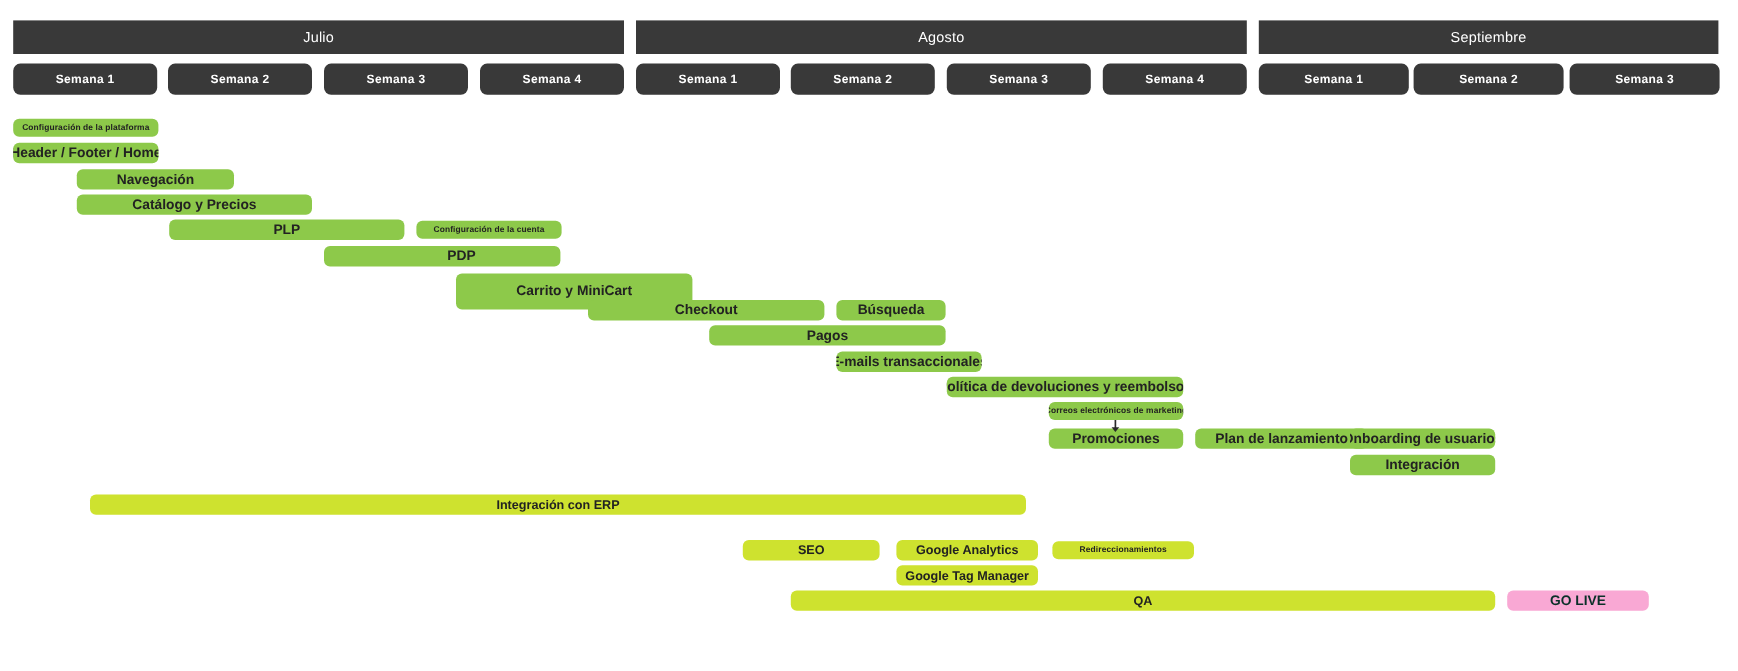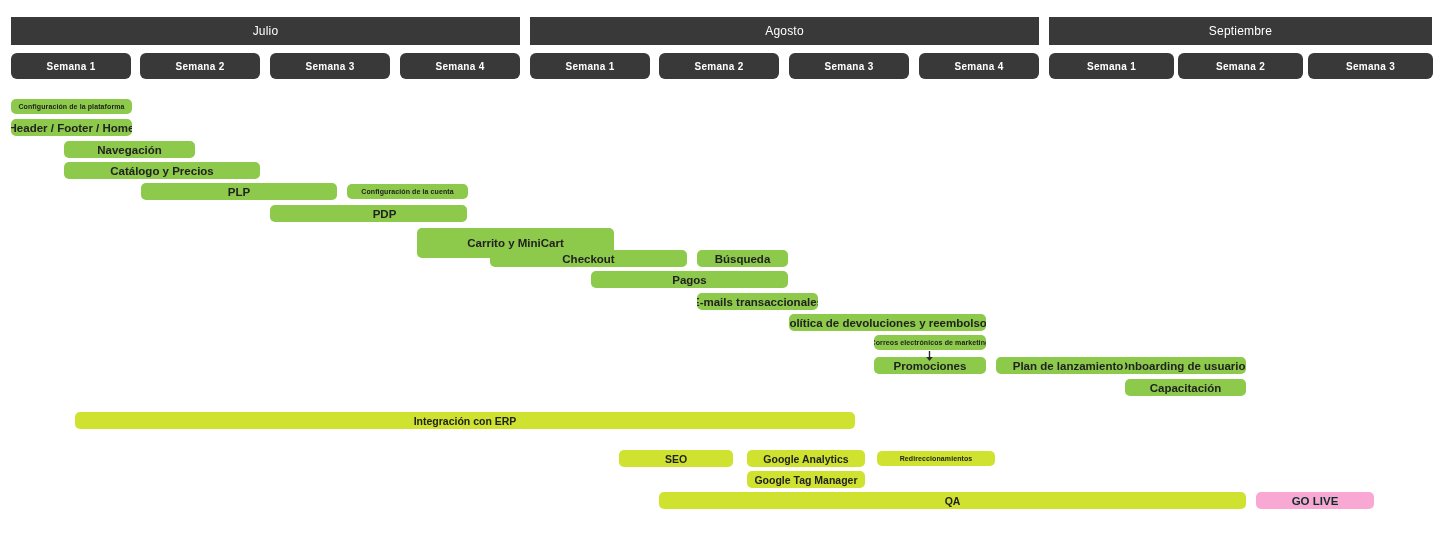--- a/index.html
+++ b/index.html
@@ -107,31 +107,31 @@
       <div class="week-cell" style="left: 1308px; top: 53px; width: 125px;">Semana 3</div>
     </div>
   <div id="task-layer">
       <div class="bar green sz-sm" style="left: 11px; top: 99px; width: 121px; height: 15px;">Configuración de la plataforma</div>
       <div class="bar green sz-lg" style="left: 11px; top: 119px; width: 121px; height: 17px;">Header / Footer / Home</div>
       <div class="bar green sz-lg" style="left: 64px; top: 141px; width: 131px; height: 17px;">Navegación</div>
       <div class="bar green sz-lg" style="left: 64px; top: 162px; width: 196px; height: 17px;">Catálogo y Precios</div>
       <div class="bar green sz-lg" style="left: 141px; top: 183px; width: 196px; height: 17px;">PLP</div>
       <div class="bar green sz-sm" style="left: 347px; top: 184px; width: 121px; height: 15px;">Configuración de la cuenta</div>
       <div class="bar green sz-lg" style="left: 270px; top: 205px; width: 197px; height: 17px; padding-left: 36px;">PDP</div>
-      <div class="bar green sz-lg" style="left: 417px; top: 228px; width: 197px; height: 30px;">Carrito y MiniCart</div>
+      <div class="bar green sz-lg" style="left: 380px; top: 228px; width: 197px; height: 30px;">Carrito y MiniCart</div>
       <div class="bar green sz-lg" style="left: 490px; top: 250px; width: 197px; height: 17px;">Checkout</div>
       <div class="bar green sz-lg" style="left: 697px; top: 250px; width: 91px; height: 17px;">Búsqueda</div>
       <div class="bar green sz-lg" style="left: 591px; top: 271px; width: 197px; height: 17px;">Pagos</div>
       <div class="bar green sz-lg" style="left: 697px; top: 293px; width: 121px; height: 17px;">E-mails transaccionales</div>
       <div class="bar green sz-lg" style="left: 789px; top: 314px; width: 197px; height: 17px;">Política de devoluciones y reembolsos</div>
       <div class="bar green sz-sm" style="left: 874px; top: 335px; width: 112px; height: 15px;">Correos electrónicos de marketing</div>
       <div class="bar green sz-lg" style="left: 874px; top: 357px; width: 112px; height: 17px;">Promociones</div>
       <div class="bar green sz-lg" style="left: 996px; top: 357px; width: 144px; height: 17px;">Plan de lanzamiento</div>
       <div class="bar green sz-lg" style="left: 1125px; top: 357px; width: 121px; height: 17px;">Onboarding de usuarios</div>
-      <div class="bar green sz-lg" style="left: 1125px; top: 379px; width: 121px; height: 17px;">Capacitación</div>
+      <div class="bar green sz-lg" style="left: 1125px; top: 379px; width: 121px; height: 17px;">Integración</div>
       <div class="bar lime sz-md" style="left: 64px; top: 412px; width: 780px; height: 17px; margin-left: 11px;">Integración con ERP</div>
       <div class="bar lime sz-md" style="left: 619px; top: 450px; width: 114px; height: 17px;">SEO</div>
       <div class="bar lime sz-md" style="left: 747px; top: 450px; width: 118px; height: 17px;">Google Analytics</div>
       <div class="bar lime sz-sm" style="left: 877px; top: 451px; width: 118px; height: 15px;">Redireccionamientos</div>
       <div class="bar lime sz-md" style="left: 747px; top: 471px; width: 118px; height: 17px;">Google Tag Manager</div>
       <div class="bar lime sz-md" style="left: 659px; top: 492px; width: 587px; height: 17px;">QA</div>
       <div class="bar teal sz-lg" style="left: 1256px; top: 492px; width: 118px; height: 17px;">GO LIVE</div>
     </div>
   <div id="dep-layer">
       <div class="dep-arrow" style="left: 925px; top: 348px;"><svg width="9" height="11" viewBox="0 0 9 11">

